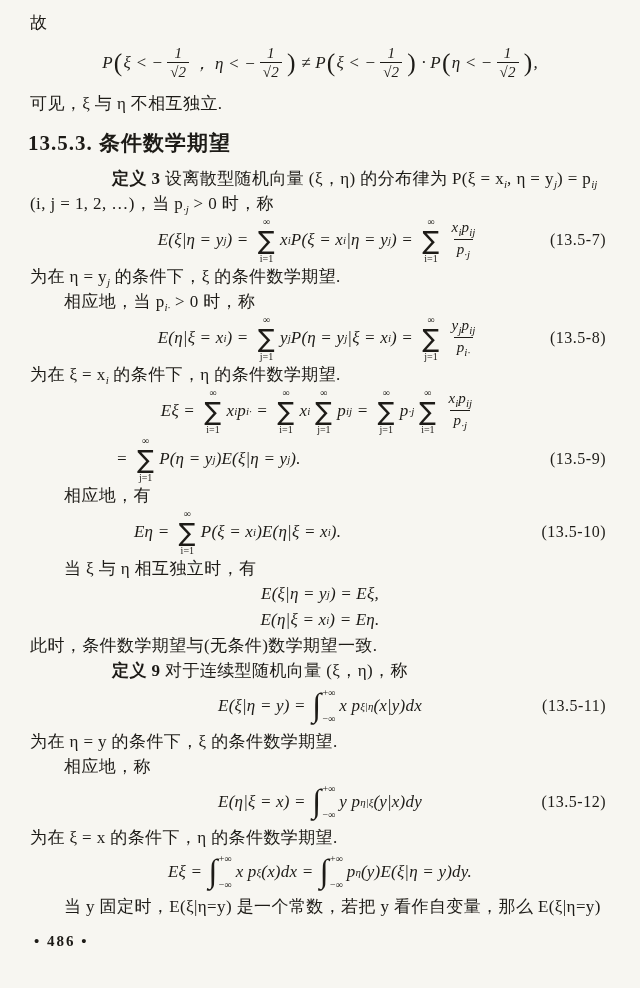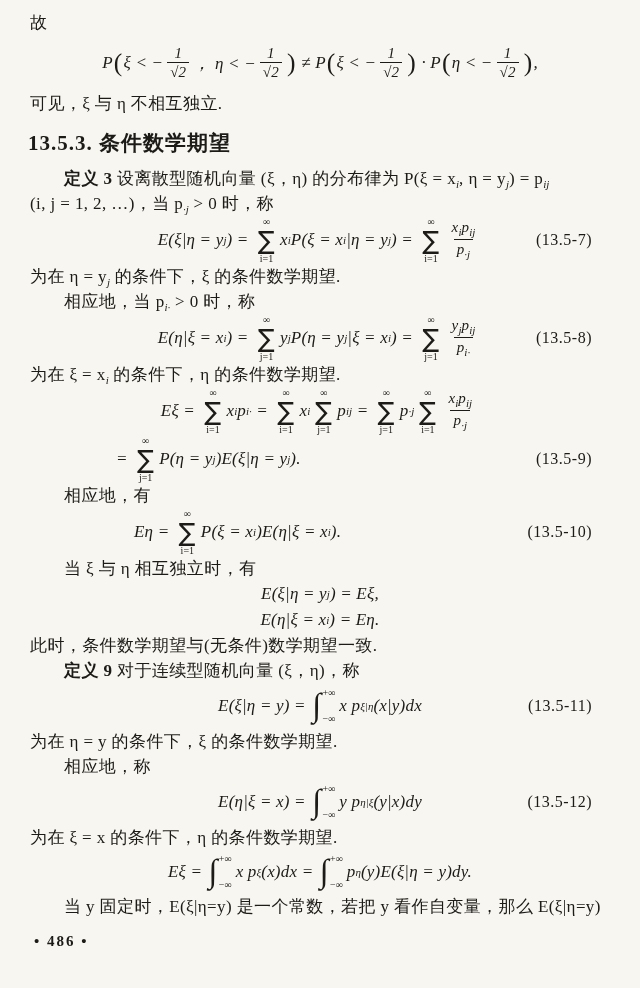--- a/index.html
+++ b/index.html
@@ -11,39 +11,39 @@
   }
   .page{width:640px;height:988px;position:relative;}
   .content{padding:10px 30px 0 30px;}
 
   
   .tline{
     margin:0;font-size:17px;line-height:25px;height:25px;
     white-space:nowrap;letter-spacing:0.4px;
   }
   .indent{text-indent:2em;}
-  b{font-weight:700;}
+  b{font-weight:700;margin-left:48px;}
 
   .heading{
     margin:12px 0 8px -2px;height:30px;line-height:30px;
     font-size:21px;font-weight:700;letter-spacing:1px;
   }
 
   
   .fline{
     position:relative;display:flex;justify-content:center;align-items:center;
     font-style:italic;font-size:17px;letter-spacing:0.2px;
   }
   .f56{min-height:56px;align-items:center;} .f48{min-height:48px;} .f46{min-height:46px;}
   .f44{min-height:44px;} .f26{min-height:26px;}
   .fstart{justify-content:flex-start;}
   .pl1{padding-left:86px;} .pl2{padding-left:104px;}
   .fbody{display:inline-flex;align-items:center;flex-wrap:nowrap;white-space:pre;}
   .ftag{
-    position:absolute;right:18px;top:50%;transform:translateY(-50%);
+    position:absolute;right:4px;top:50%;transform:translateY(-50%);
     font-style:normal;font-size:16px;letter-spacing:0.5px;
   }
 
   
   sub.ms{font-size:11px;font-style:italic;letter-spacing:0;}
   .bp{font-size:150%;font-style:normal;font-weight:300;line-height:1;vertical-align:middle;margin:0 1px;}
   .frac{
     display:inline-flex;flex-direction:column;align-items:center;
     vertical-align:middle;margin:0 4px;line-height:1.15;font-size:15px;
   }

